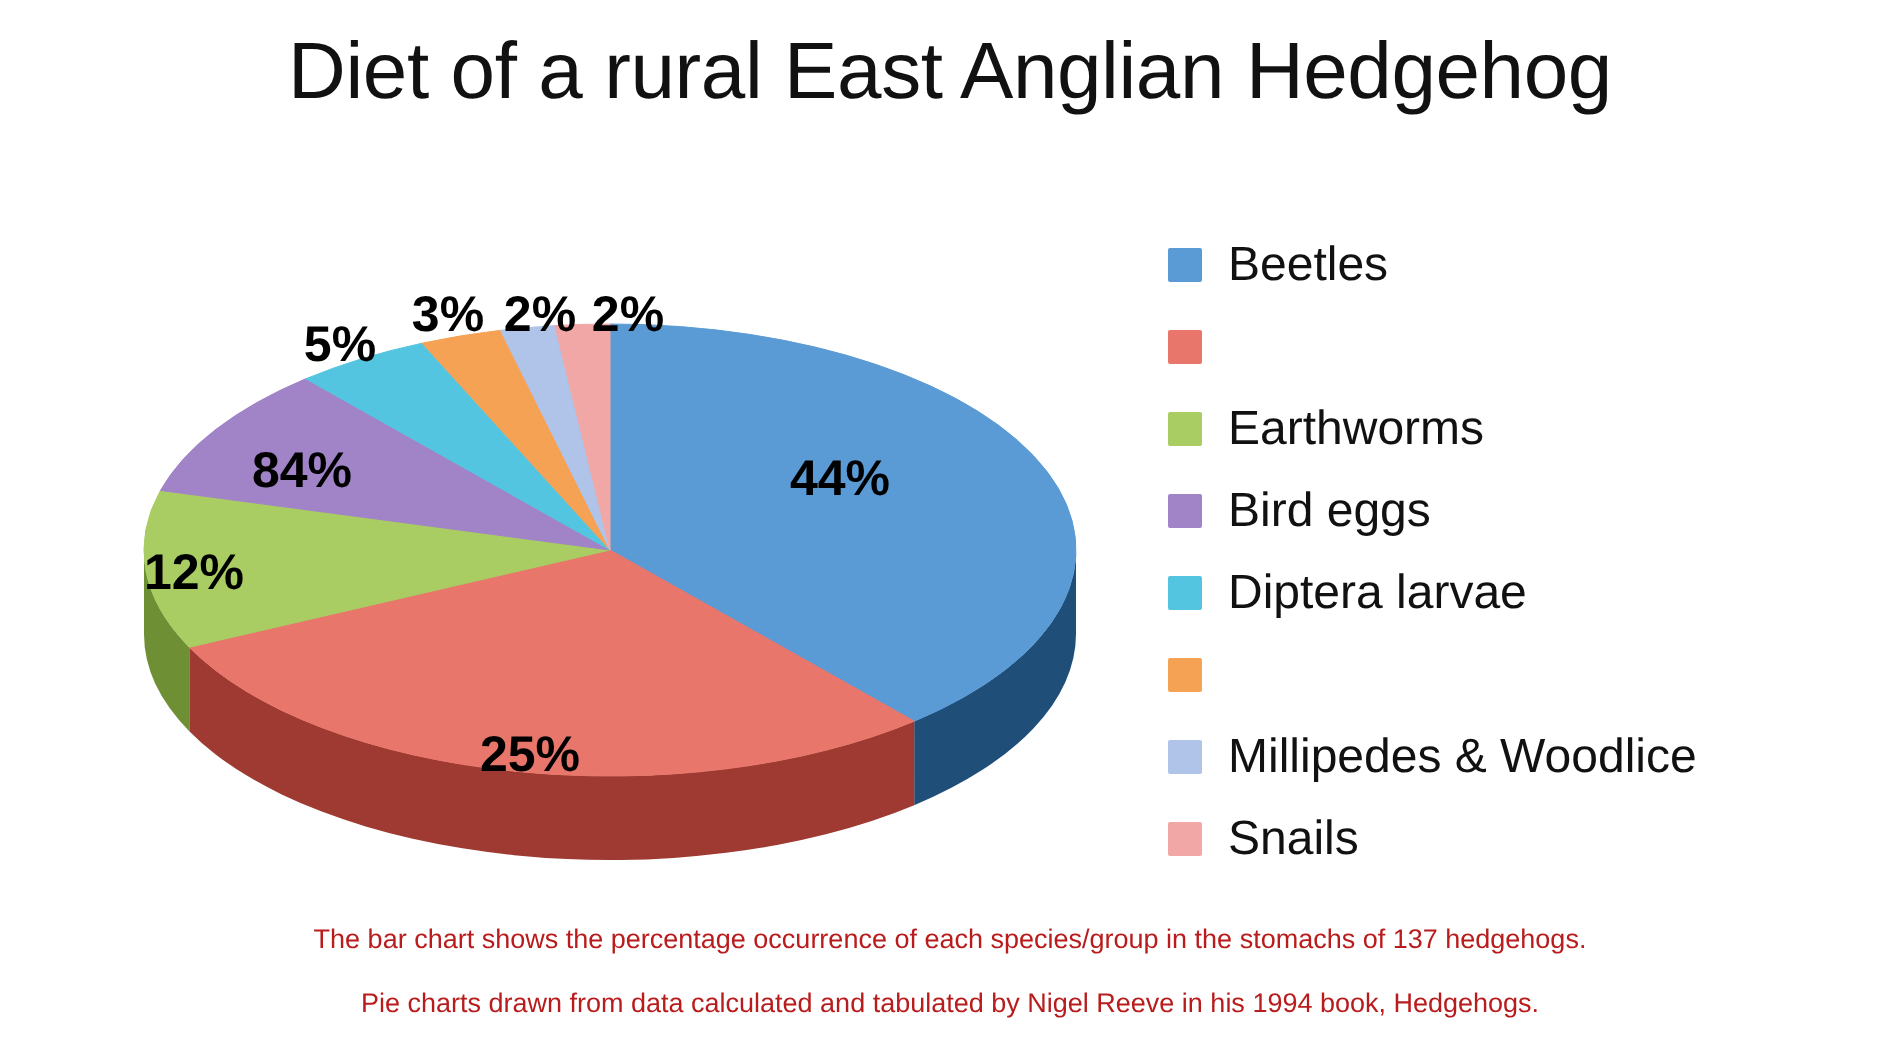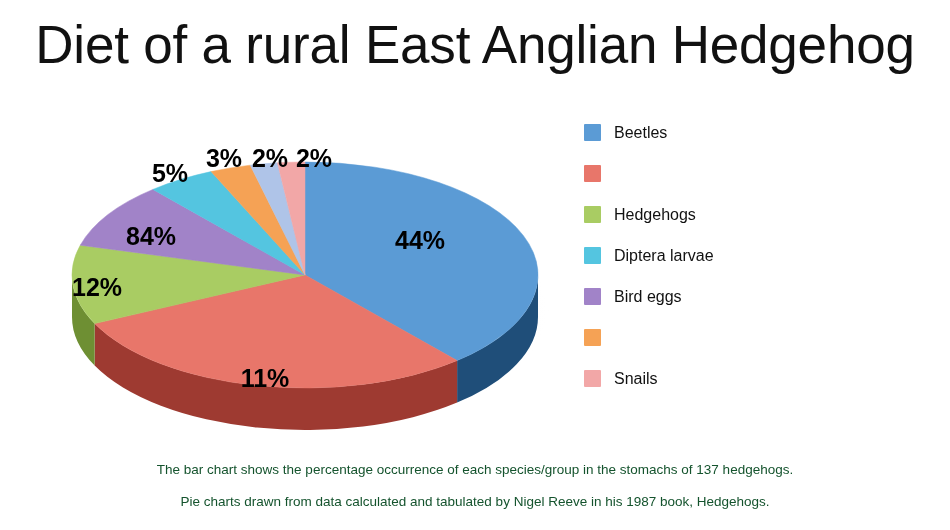--- a/index.html
+++ b/index.html
@@ -20,21 +20,21 @@
     width: 950px;
     height: 530px;
     background: #ffffff;
   }
   #chart-title {
     position: absolute;
     left: 0;
     top: 14px;
     width: 950px;
     text-align: center;
-    font-size: 53px;
+    font-size: 40px;
     font-weight: normal;
     color: #111111;
     letter-spacing: -0.2px;
     white-space: nowrap;
   }
   #pie-area {
     position: absolute;
     left: 40px;
     top: 95px;
     width: 540px;
@@ -65,32 +65,32 @@
     height: 41px;
   }
   .legend-swatch {
     width: 17px;
     height: 17px;
     flex: 0 0 17px;
     border-radius: 1px;
   }
   .legend-label {
     margin-left: 13px;
-    font-size: 16px;
+    font-size: 24px;
     color: #111111;
     white-space: nowrap;
     line-height: 1;
   }
   .footnote {
     position: absolute;
     width: 950px;
     left: 0;
     text-align: center;
     font-size: 13.5px;
-    color: #14532d;
+    color: #b91c1c;
     white-space: nowrap;
   }
   #footnote-1 { top: 462px; }
   #footnote-2 { top: 494px; }
 </style>
 </head>
 <body>
 
 <div id="stage">
 
@@ -116,54 +116,58 @@
           <path d="M 265 180 L 54.64810561798177 228.59736785724684 A 233 113 0 0 1 40.239909415352486 150.21465023419526 Z" fill="#A9CC63" stroke="#A9CC63" stroke-width="0.5"></path>
           <path d="M 265 180 L 40.239909415352486 150.21465023419526 A 233 113 0 0 1 112.89244646160856 94.4012296357369 Z" fill="#A183C8" stroke="#A183C8" stroke-width="0.5"></path>
           <path d="M 265 180 L 112.89244646160856 94.4012296357369 A 233 113 0 0 1 171.07224097590245 76.58854525153892 Z" fill="#54C5E0" stroke="#54C5E0" stroke-width="0.5"></path>
           <path d="M 265 180 L 171.07224097590245 76.58854525153892 A 233 113 0 0 1 210.2715513330308 70.16141070891358 Z" fill="#F5A255" stroke="#F5A255" stroke-width="0.5"></path>
           <path d="M 265 180 L 210.2715513330308 70.16141070891358 A 233 113 0 0 1 237.44235117532185 67.79313615047258 Z" fill="#AFC4E8" stroke="#AFC4E8" stroke-width="0.5"></path>
           <path d="M 265 180 L 237.44235117532185 67.79313615047258 A 233 113 0 0 1 264.99999999999994 67 Z" fill="#F2A7A7" stroke="#F2A7A7" stroke-width="0.5"></path>
         </g>
     </svg>
 
     <div class="slice-label" style="left:380px; top:145px;">44%</div>
-    <div class="slice-label" style="left:225px; top:283px;">11%</div>
+    <div class="slice-label" style="left:225px; top:283px;">25%</div>
     <div class="slice-label" style="left:57px; top:192px;">12%</div>
     <div class="slice-label" style="left:111px; top:141px;">84%</div>
     <div class="slice-label" style="left:130px; top:78px;">5%</div>
     <div class="slice-label" style="left:184px; top:63px;">3%</div>
     <div class="slice-label" style="left:230px; top:63px;">2%</div>
     <div class="slice-label" style="left:274px; top:63px;">2%</div>
   </div>
 
   <div id="legend">
     <div class="legend-row">
       <span class="legend-swatch" style="background:#5B9BD5"></span>
       <span class="legend-label">Beetles</span>
     </div>
     <div class="legend-row">
       <span class="legend-swatch" style="background:#E8766A"></span>
     </div>
     <div class="legend-row">
       <span class="legend-swatch" style="background:#A9CC63"></span>
-      <span class="legend-label">Hedgehogs</span>
+      <span class="legend-label">Earthworms</span>
+    </div>
+    <div class="legend-row">
+      <span class="legend-swatch" style="background:#A183C8"></span>
+      <span class="legend-label">Bird eggs</span>
     </div>
     <div class="legend-row">
       <span class="legend-swatch" style="background:#54C5E0"></span>
       <span class="legend-label">Diptera larvae</span>
     </div>
     <div class="legend-row">
-      <span class="legend-swatch" style="background:#A183C8"></span>
-      <span class="legend-label">Bird eggs</span>
+      <span class="legend-swatch" style="background:#F5A255"></span>
     </div>
     <div class="legend-row">
-      <span class="legend-swatch" style="background:#F5A255"></span>
+      <span class="legend-swatch" style="background:#AFC4E8"></span>
+      <span class="legend-label">Millipedes &amp; Woodlice</span>
     </div>
     <div class="legend-row">
       <span class="legend-swatch" style="background:#F2A7A7"></span>
       <span class="legend-label">Snails</span>
     </div>
   </div>
 
   <div class="footnote" id="footnote-1">The bar chart shows the percentage occurrence of each species/group in the stomachs of 137 hedgehogs.</div>
-  <div class="footnote" id="footnote-2">Pie charts drawn from data calculated and tabulated by Nigel Reeve in his 1987 book, Hedgehogs.</div>
+  <div class="footnote" id="footnote-2">Pie charts drawn from data calculated and tabulated by Nigel Reeve in his 1994 book, Hedgehogs.</div>
 
 </div>
 
 </body></html>

